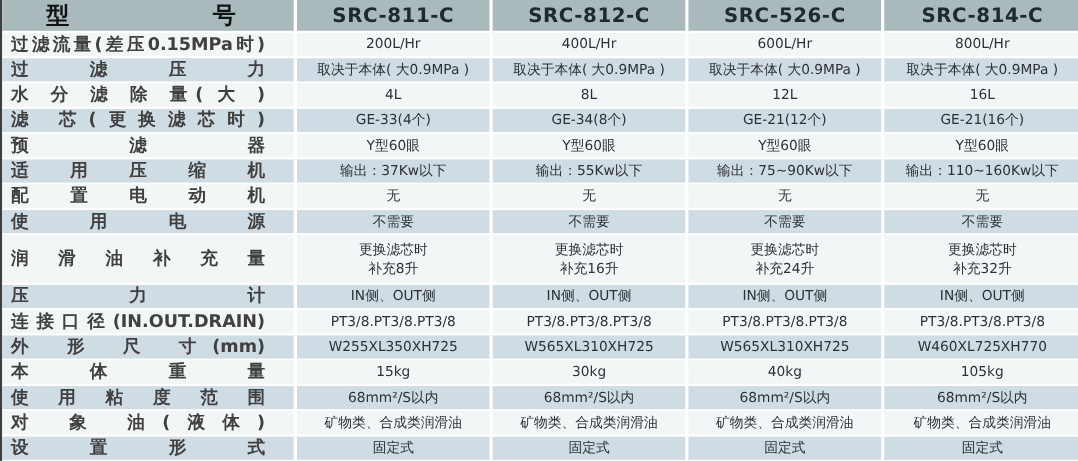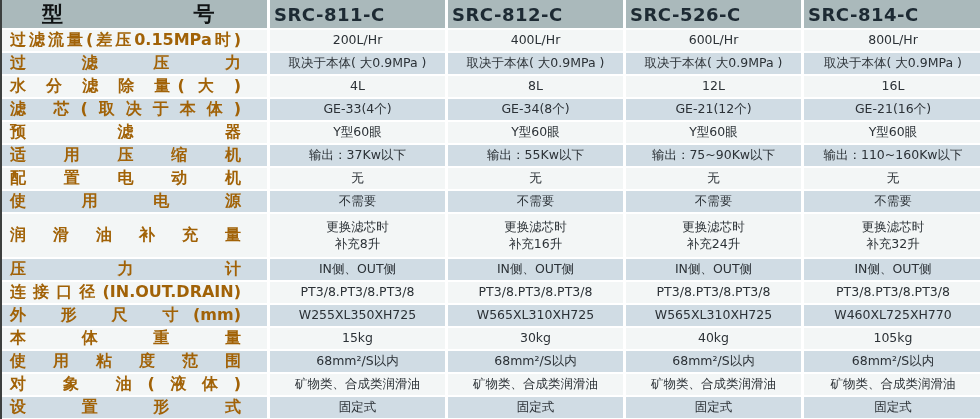--- a/index.html
+++ b/index.html
@@ -28,37 +28,37 @@
     white-space: nowrap;
   }
   th:last-child, td:last-child { border-right: none; }
 
   
   tr.head th {
     background: #aab9bb;
     height: 29px;
     color: #1d2a33;
     font-weight: bold;
-    text-align: left;
+    text-align: center;
     font-size: 18px;
     letter-spacing: 0.5px;
   }
   tr.head th.label {
     font-size: 21px;
     color: #101314;
     text-align: justify;
     text-align-last: justify;
     padding: 0 52px 0 40px;
     margin-left: 28px;
   }
 
   
   tbody th.label {
     font-weight: bold;
-    color: #a16207;
+    color: #404040;
     font-size: 16px;
     text-align: justify;
     text-align-last: justify;
     padding: 0 26px 0 8px;
   }
   tbody td {
     text-align: center;
     color: #2b3136;
     font-size: 12.5px;
     white-space: pre-line;
@@ -108,21 +108,21 @@
         <td>取决于本体( 大0.9MPa )</td>
       </tr>
       <tr>
         <th class="label">水 分 滤 除 量( 大 )</th>
         <td>4L</td>
         <td>8L</td>
         <td>12L</td>
         <td>16L</td>
       </tr>
       <tr>
-        <th class="label">滤 芯(取决于本体)</th>
+        <th class="label">滤 芯(更换滤芯时)</th>
         <td>GE-33(4个)</td>
         <td>GE-34(8个)</td>
         <td>GE-21(12个)</td>
         <td>GE-21(16个)</td>
       </tr>
       <tr>
         <th class="label">预 滤 器</th>
         <td>Y型60眼</td>
         <td>Y型60眼</td>
         <td>Y型60眼</td>

